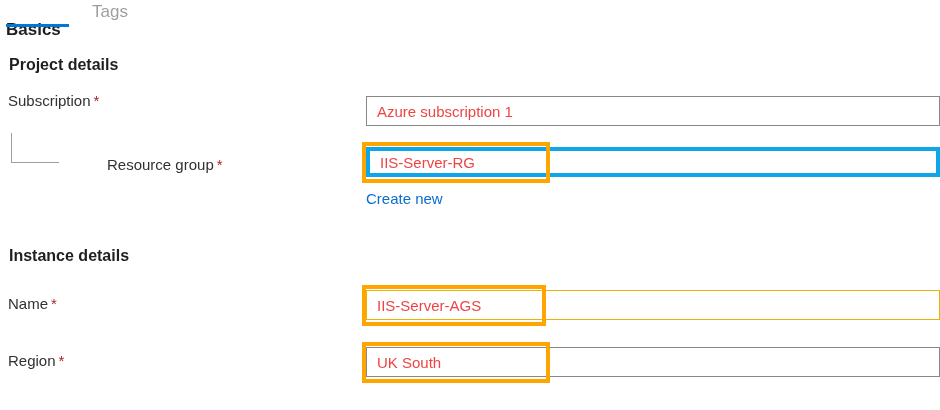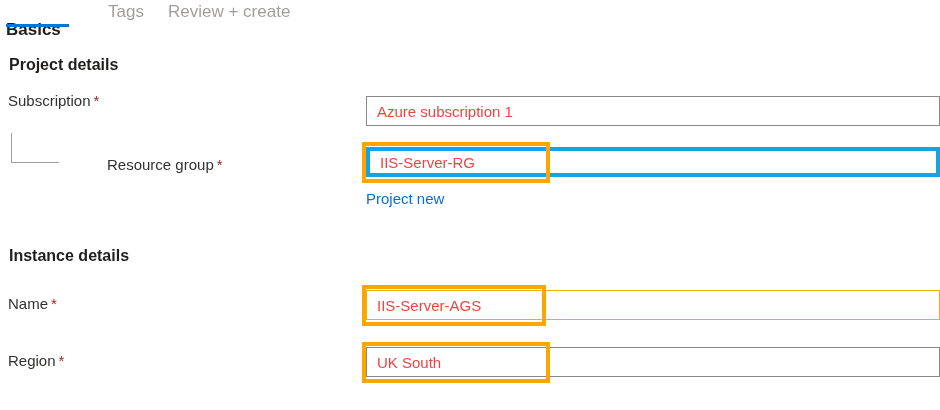--- a/index.html
+++ b/index.html
@@ -36,21 +36,21 @@
   .tab.active {
     color: #201f1e;
     font-weight: bold;
     margin-top: 18px;
   }
   .tab.inactive {
     color: #a19f9d;
     font-weight: normal;
   }
   #tab-basics   { left: 6px; }
-  #tab-tags     { left: 92px; margin-left: 16px; }
+  #tab-tags     { left: 92px; }
   #tab-review   { left: 168px; }
   #tab-underline {
     position: absolute;
     left: 6px;
     top: 24px;
     width: 63px;
     height: 3px;
     background: #0078d4;
   }
 
@@ -150,21 +150,20 @@
   #annot-resgroup { left: 362px; top: 142px; width: 188px; height: 41px; }
   #annot-name     { left: 362px; top: 285px; width: 184px; height: 41px; }
   #annot-region   { left: 362px; top: 342px; width: 188px; height: 41px; }
 </style>
 </head>
 <body>
 
 <div id="tabstrip">
   <div class="tab active" id="tab-basics">Basics</div>
   <div class="tab inactive" id="tab-tags">Tags</div>
-  <div class="tab inactive" id="tab-review">Review + create</div>
   <div id="tab-underline"></div>
 </div>
 
 <div class="section-heading" id="heading-project">Project details</div>
 
 <div class="field-label" id="label-subscription">
   <span>Subscription</span><span class="req">*</span>
 </div>
 
 <div class="field" id="field-subscription">
@@ -174,21 +173,21 @@
 <div id="tree-connector"></div>
 
 <div class="field-label" id="label-resgroup">
   <span>Resource group</span><span class="req">*</span>
 </div>
 
 <div class="field" id="field-resgroup">
   <span class="value">IIS-Server-RG</span>
 </div>
 
-<a id="link-create-new" href="#">Project new</a>
+<a id="link-create-new" href="#">Create new</a>
 
 <div class="section-heading" id="heading-instance">Instance details</div>
 
 <div class="field-label" id="label-name">
   <span>Name</span><span class="req">*</span>
 </div>
 
 <div class="field" id="field-name">
   <span class="value">IIS-Server-AGS</span>
 </div>

